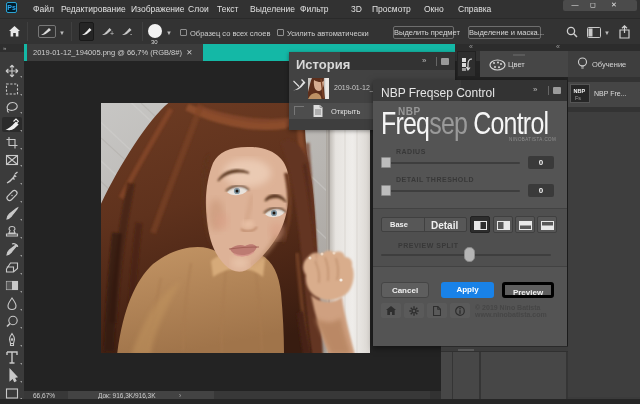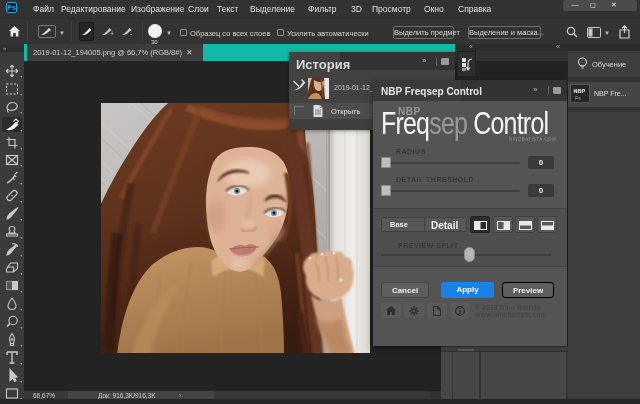--- a/index.html
+++ b/index.html
@@ -34,21 +34,21 @@
 <div id="app">
 
   <div id="menubar">
     <div id="psicon">Ps</div>
     <span class="menu" style="left:33px;">Файл</span>
     <span class="menu" style="left:61px;">Редактирование</span>
     <span class="menu" style="left:131px;">Изображение</span>
     <span class="menu" style="left:188px;">Слои</span>
     <span class="menu" style="left:217px;">Текст</span>
     <span class="menu" style="left:250px;">Выделение</span>
-    <span class="menu" style="left:308px;">Фильтр</span>
+    <span class="menu" style="left:300px;">Фильтр</span>
     <span class="menu" style="left:351px;">3D</span>
     <span class="menu" style="left:372px;">Просмотр</span>
     <span class="menu" style="left:424px;">Окно</span>
     <span class="menu" style="left:458px;">Справка</span>
     <div id="winbtns">
       <span class="wb" style="left:3px;">—</span>
       <span class="wb" style="left:21px;">◻</span>
       <span class="wb" style="left:42px;">✕</span>
     </div>
   </div>
@@ -657,21 +657,21 @@
           </g>
         </svg>
       <span class="abs" style="left:42px;top:4px;font-size:7.5px;color:#e0e0e0;">Открыть</span>
     </div>
     <div class="abs" style="left:0;top:67px;width:166px;height:11px;background:#3e3e3e;"></div>
   </div>
 
   <div id="nbp" class="abs" style="left:373px;top:80px;width:194px;height:266px;background:#545454;box-shadow:0 2px 6px rgba(0,0,0,.5);">
     <div class="abs" style="left:0;top:0;width:194px;height:21px;background:#333;"></div>
     <div class="abs" style="left:0;top:0;width:88px;height:21px;background:#3a3a3a;"></div>
-    <span class="abs" style="left:8px;top:6px;font-size:10px;font-weight:bold;color:#e6e6e6;">NBP Freqsep Control</span>
+    <span class="abs" style="left:8px;top:6px;font-size:12px;font-weight:normal;color:#e6e6e6;">NBP Freqsep Control</span>
     <span class="abs" style="left:160px;top:5px;font-size:8px;color:#bbb;letter-spacing:-1px;">»</span>
     <div class="abs" style="left:175px;top:6px;width:1px;height:9px;background:#666;"></div>
     <div class="abs" style="left:180px;top:7px;width:8px;height:7px;background:#9a9a9a;border-radius:1px;"></div>
 
     <span class="abs" style="left:25px;top:26px;font-size:10px;font-weight:bold;color:#989898;letter-spacing:0.5px;z-index:3;">NBP</span>
     <div class="abs" style="left:8px;top:27px;font-size:32px;line-height:1;letter-spacing:-1px;transform:scaleX(0.78);transform-origin:0 0;white-space:nowrap;"><span style="color:#f4f4f4;">Freq</span><span style="color:#9a9a9a;">sep</span><span style="color:#f6f6f6;"> Control</span></div>
     <span class="abs" style="left:136px;top:57px;font-size:4.5px;color:#909090;letter-spacing:0.4px;">NINOBATISTA.COM</span>
 
     <span class="abs" style="left:23px;top:68px;font-size:7px;font-weight:bold;color:#383838;letter-spacing:0.5px;">RADIUS</span>
     <div class="abs" style="left:8px;top:82px;width:139px;height:2px;background:#3e3e3e;border-radius:1px;"></div>
@@ -712,21 +712,21 @@
             <rect x="0" y="4.5" width="13" height="4.5" fill="#e8e8e8"></rect>
           </svg>
         </div>
       <span class="abs" style="left:25px;top:33px;font-size:7px;font-weight:bold;color:#383838;letter-spacing:0.5px;">PREVIEW SPLIT</span>
       <div class="abs" style="left:8px;top:45px;width:170px;height:2px;background:#3e3e3e;border-radius:1px;"></div>
       <div class="abs" style="left:91px;top:38px;width:11px;height:15px;background:#b5b5b5;border:1px solid #8a8a8a;border-radius:5px;"></div>
     </div>
 
     <div class="abs" style="left:8px;top:202px;width:48px;height:16px;background:#5e5e5e;border:1px solid #454545;border-radius:3px;color:#f0f0f0;font-size:8px;font-weight:bold;text-align:center;line-height:15px;">Cancel</div>
     <div class="abs" style="left:68px;top:202px;width:53px;height:16px;background:#1982e8;border-radius:3px;color:#fff;font-size:8px;font-weight:bold;text-align:center;line-height:16px;">Apply</div>
-    <div class="abs" style="left:129px;top:202px;width:52px;height:16px;background:#5e5e5e;border:1px solid #000000;border-radius:3px;color:#f0f0f0;font-size:8px;font-weight:bold;text-align:center;line-height:15px;">Preview</div>
+    <div class="abs" style="left:129px;top:202px;width:52px;height:16px;background:#5e5e5e;border:3px solid #000000;border-radius:3px;color:#f0f0f0;font-size:8px;font-weight:bold;text-align:center;line-height:15px;">Preview</div>
     <div class="abs" style="left:8px;top:223px;width:20px;height:15px;background:#5a5a5a;border-radius:2px;">
         <svg class="abs" style="left:5px;top:3px;" width="10" height="9" viewBox="0 0 10 9">
           <path d="M5 0 L10 4 L8.7 4 L8.7 9 L6 9 L6 6 L4 6 L4 9 L1.3 9 L1.3 4 L0 4 Z" fill="#2e2e2e"></path>
         </svg>
       </div>
     <div class="abs" style="left:31px;top:223px;width:20px;height:15px;background:#5a5a5a;border-radius:2px;">
         <svg class="abs" style="left:5px;top:2.5px;" width="10" height="10" viewBox="0 0 10 10">
           <circle cx="5" cy="5" r="2" fill="none" stroke="#2e2e2e" stroke-width="1.4"></circle>
           <g stroke="#2e2e2e" stroke-width="1.4">
             <line x1="5" y1="0.3" x2="5" y2="2"></line>
@@ -799,13 +799,25 @@
     <span class="abs" style="left:101px;top:-1px;font-size:7px;color:#9a9a9a;">«</span>
   </div>
   <div class="abs" style="left:457px;top:51px;width:19px;height:26px;background:#2e2e2e;border:1px solid #222;">
     <svg class="abs" style="left:3px;top:5px;" width="13" height="15" viewBox="0 0 13 15">
         <rect x="1" y="1" width="4" height="4" fill="#ddd"></rect>
         <rect x="1" y="6" width="4" height="4" fill="#ddd"></rect>
         <rect x="1" y="11" width="4" height="3" fill="#999"></rect>
         <path d="M11 2 C8 2 7 4 7 7 L7 12 M5.5 10 L7 13 L9 10.5" fill="none" stroke="#ddd" stroke-width="1.2"></path>
       </svg>
   </div>
+  <div class="abs" style="left:480px;top:51px;width:88px;height:26px;background:#464646;">
+    <div class="abs" style="left:33px;top:3px;width:12px;height:2px;background:#5a5a5a;"></div>
+    <svg class="abs" style="left:9px;top:8px;" width="17" height="12" viewBox="0 0 17 12">
+        <ellipse cx="8.5" cy="6" rx="7.5" ry="5" fill="none" stroke="#d5d5d5" stroke-width="1.2"></ellipse>
+        <circle cx="5" cy="4" r="1" fill="#d5d5d5"></circle>
+        <circle cx="9" cy="3.4" r="1" fill="#d5d5d5"></circle>
+        <circle cx="12" cy="5" r="1" fill="#d5d5d5"></circle>
+        <circle cx="6" cy="8" r="1" fill="#d5d5d5"></circle>
+        <circle cx="10" cy="8.3" r="1" fill="#d5d5d5"></circle>
+      </svg>
+    <span class="abs" style="left:28px;top:9px;font-size:7.5px;color:#d5d5d5;">Цвет</span>
+  </div>
 </div>
 
 </body></html>

